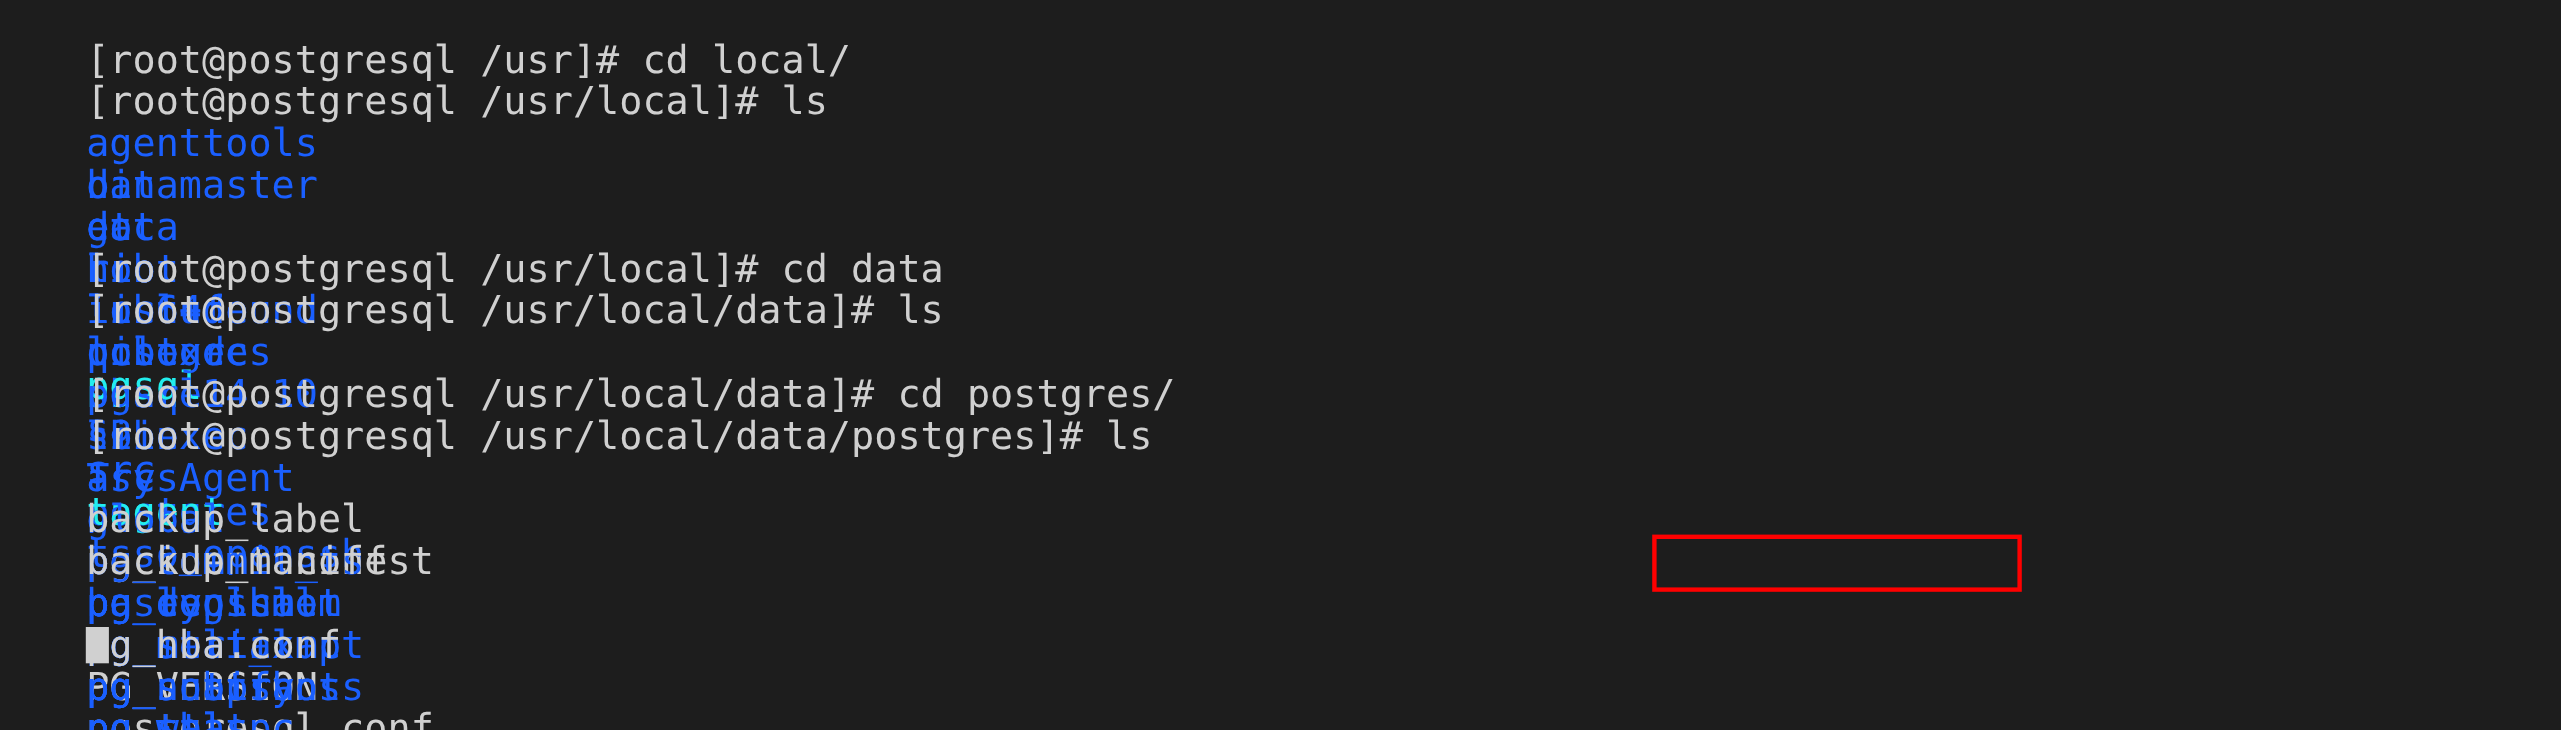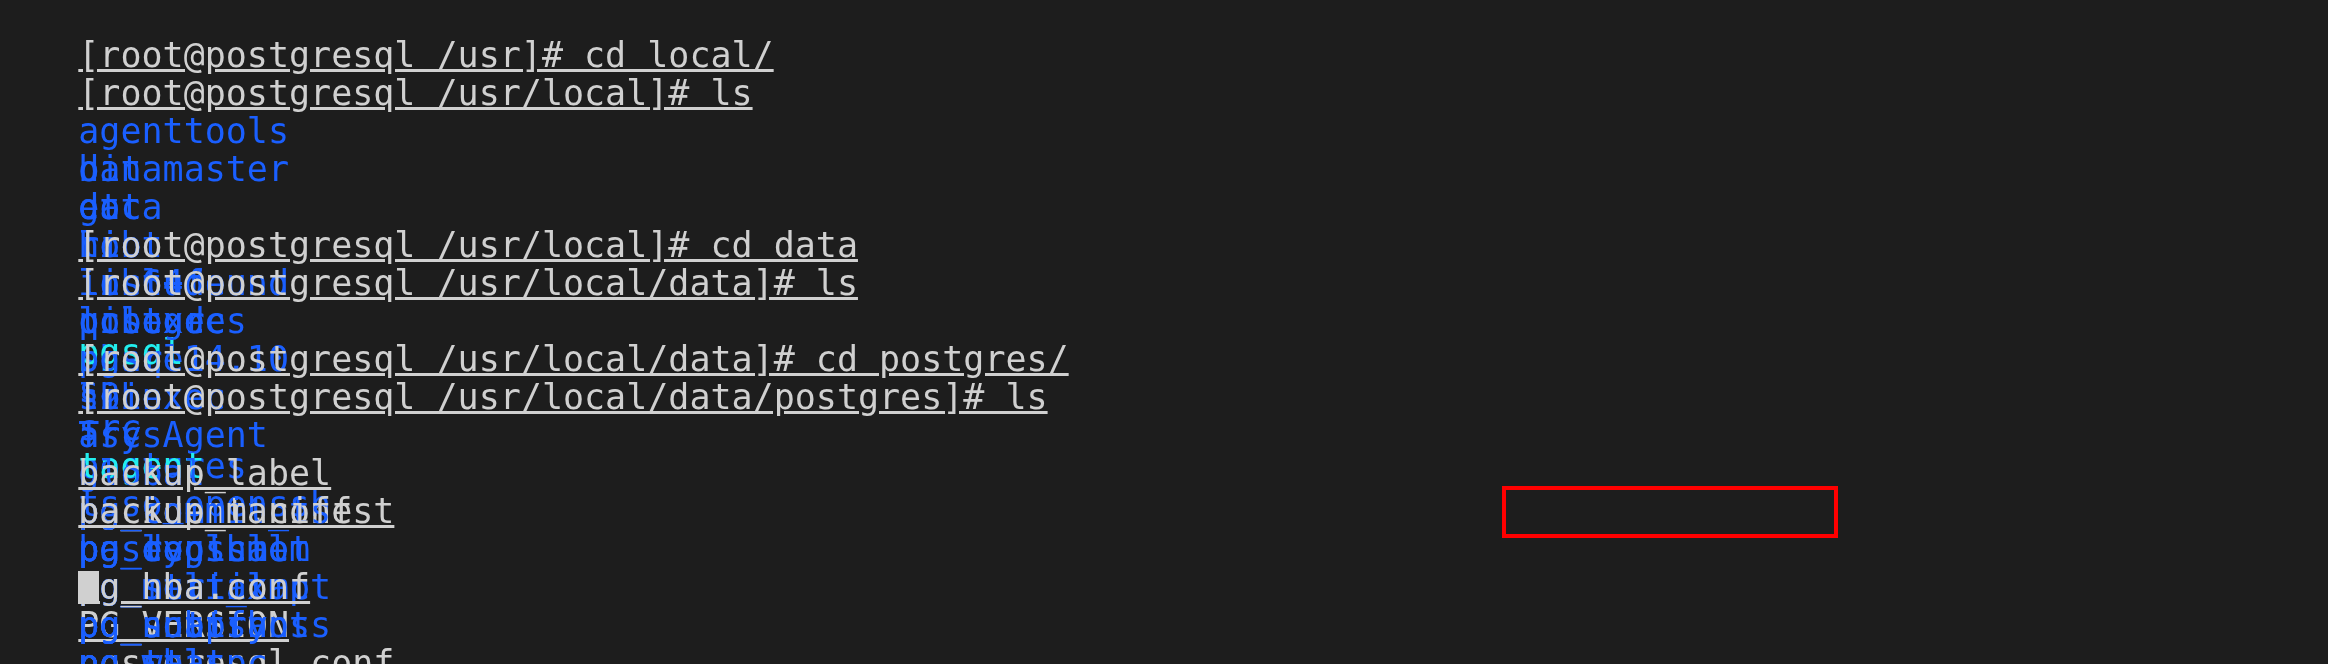--- a/index.html
+++ b/index.html
@@ -28,21 +28,21 @@
     font-size: 35px;
     line-height: 38px;
     letter-spacing: 0px;
     font-family: "DejaVu Sans Mono", "Liberation Mono", monospace;
   }
   .cell {
     display: inline-block;
     white-space: pre;
     vertical-align: top;
   }
-  .c-white  { color: #d0d0d0; text-decoration: underline; }
+  .c-white  { color: #d0d0d0; }
   .c-blue   { color: #1a5fff; }
   .c-cyan   { color: #22eeee; margin-top: 31px; }
   .cursor {
     display: inline-block;
     width: 21px;
     height: 33px;
     background: #d0d0d0;
     vertical-align: -5px;
   }
   .highlight-box {

